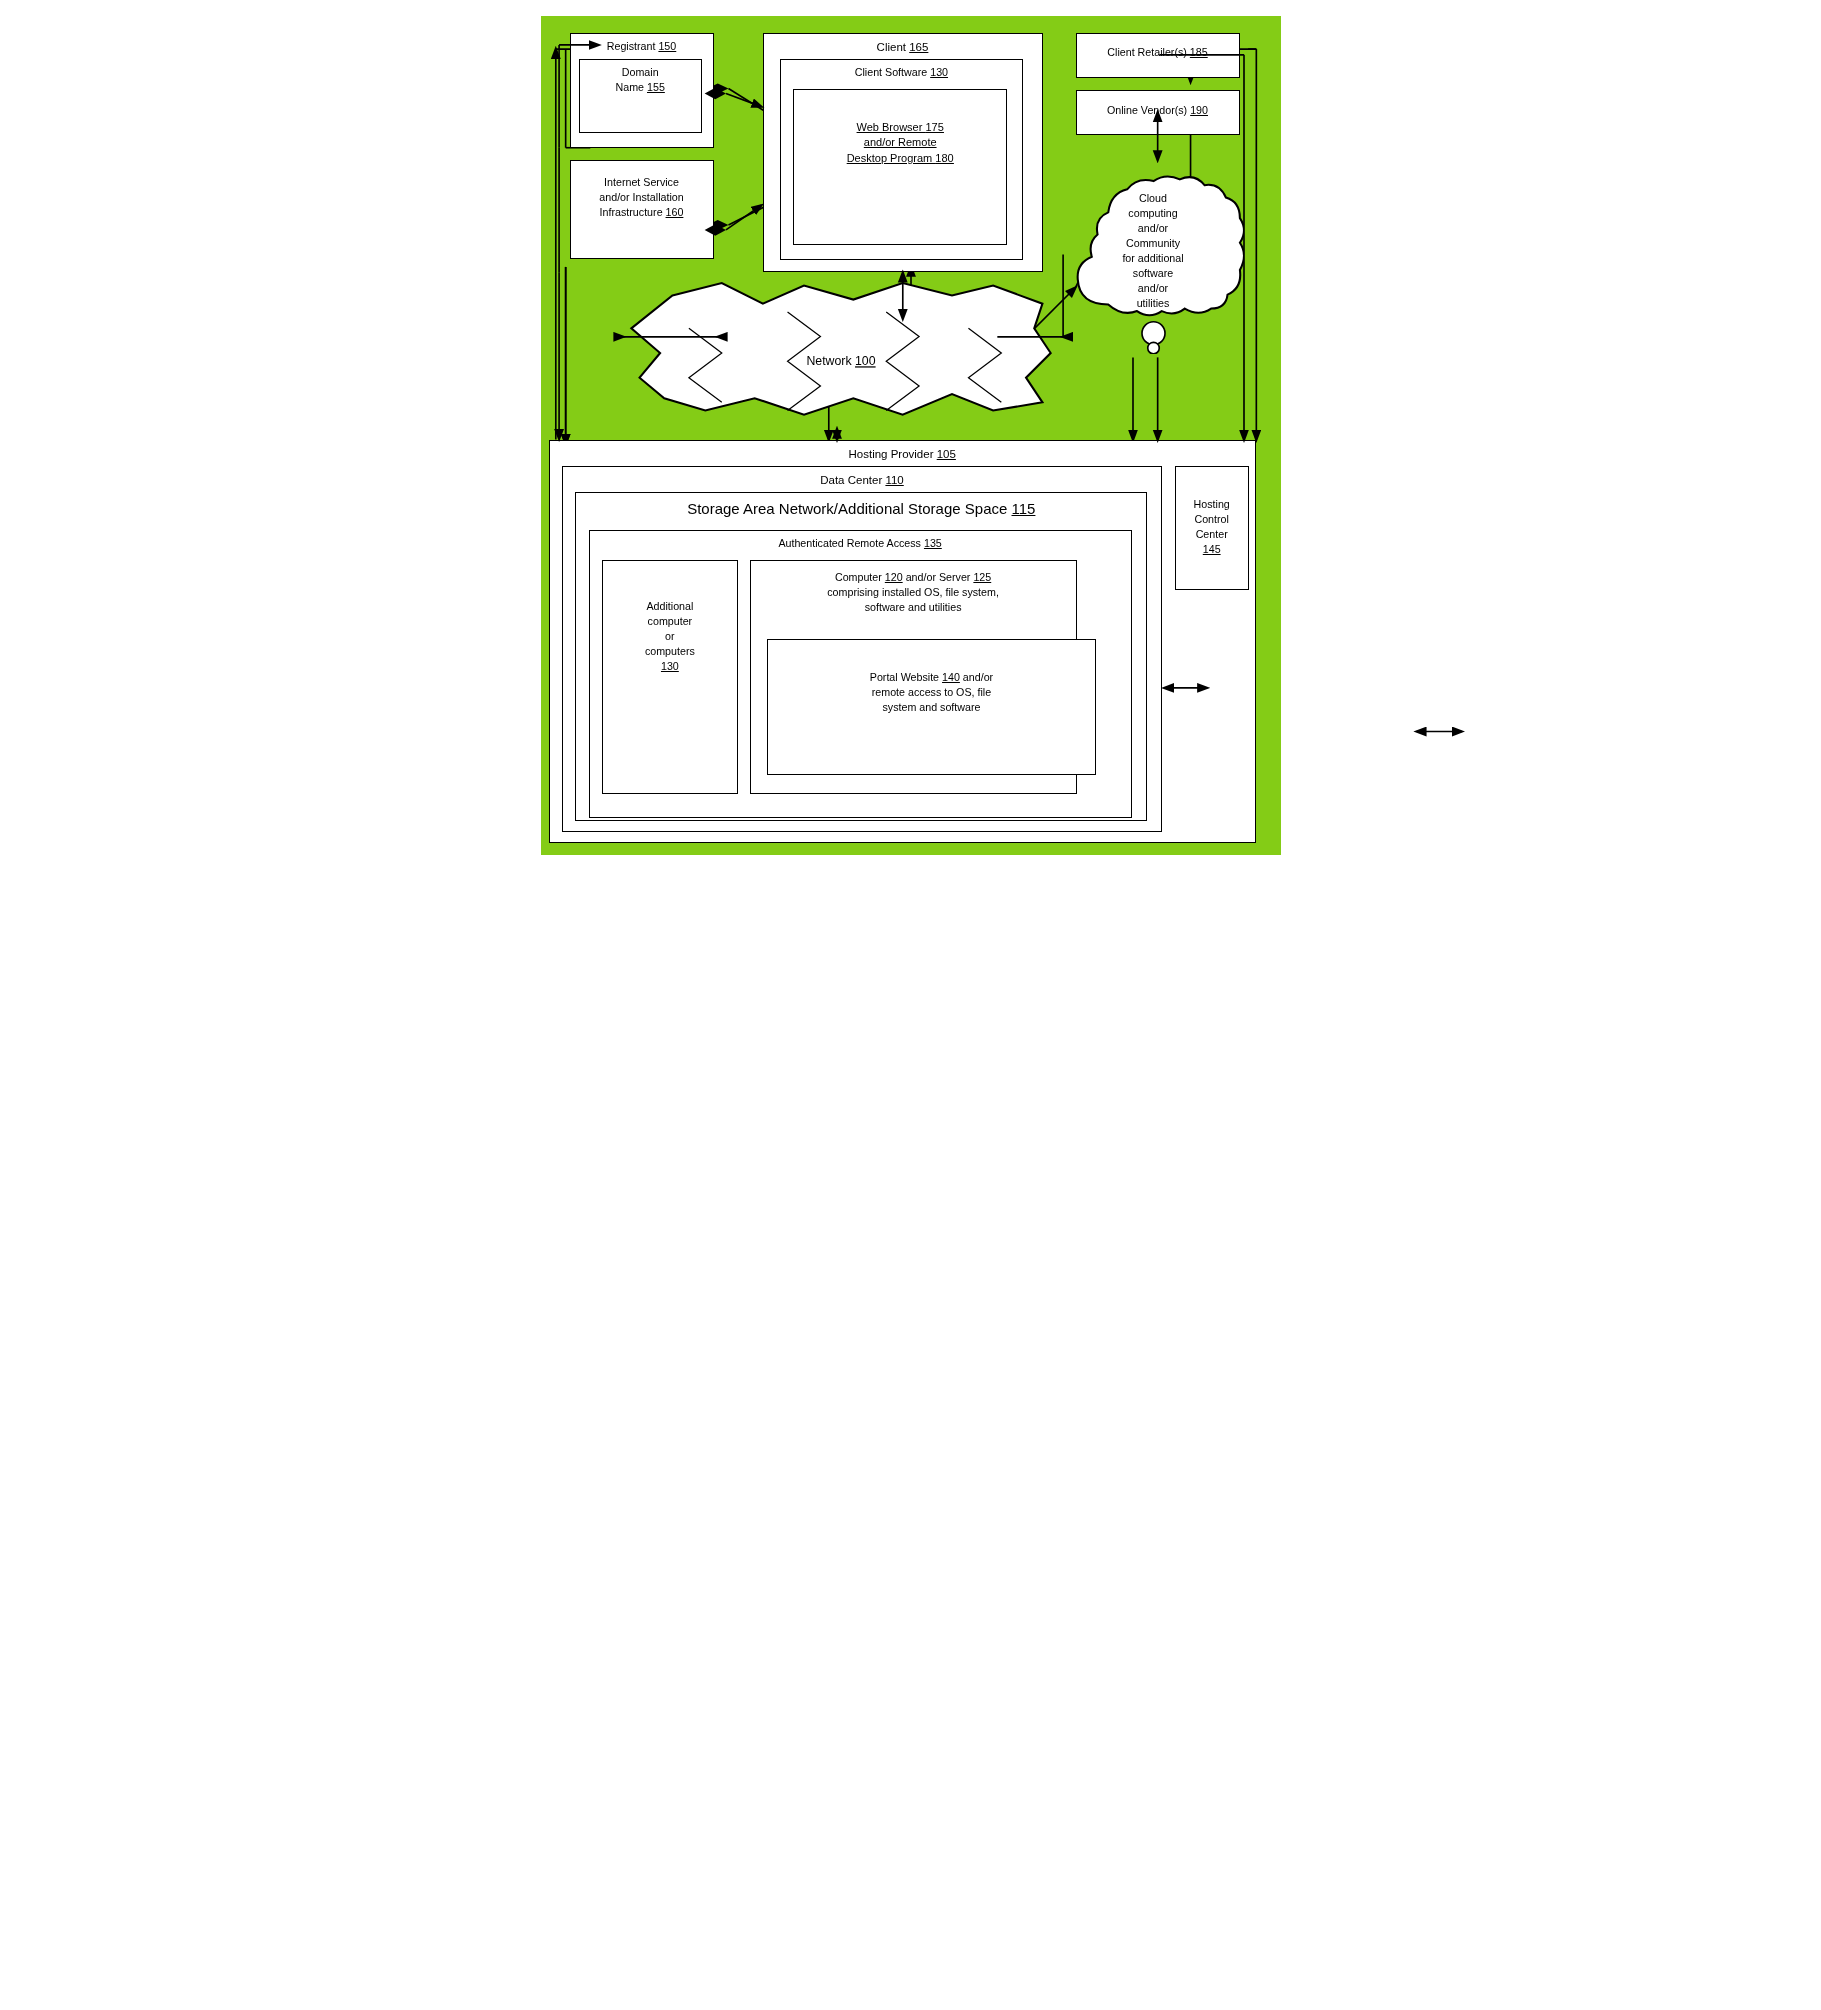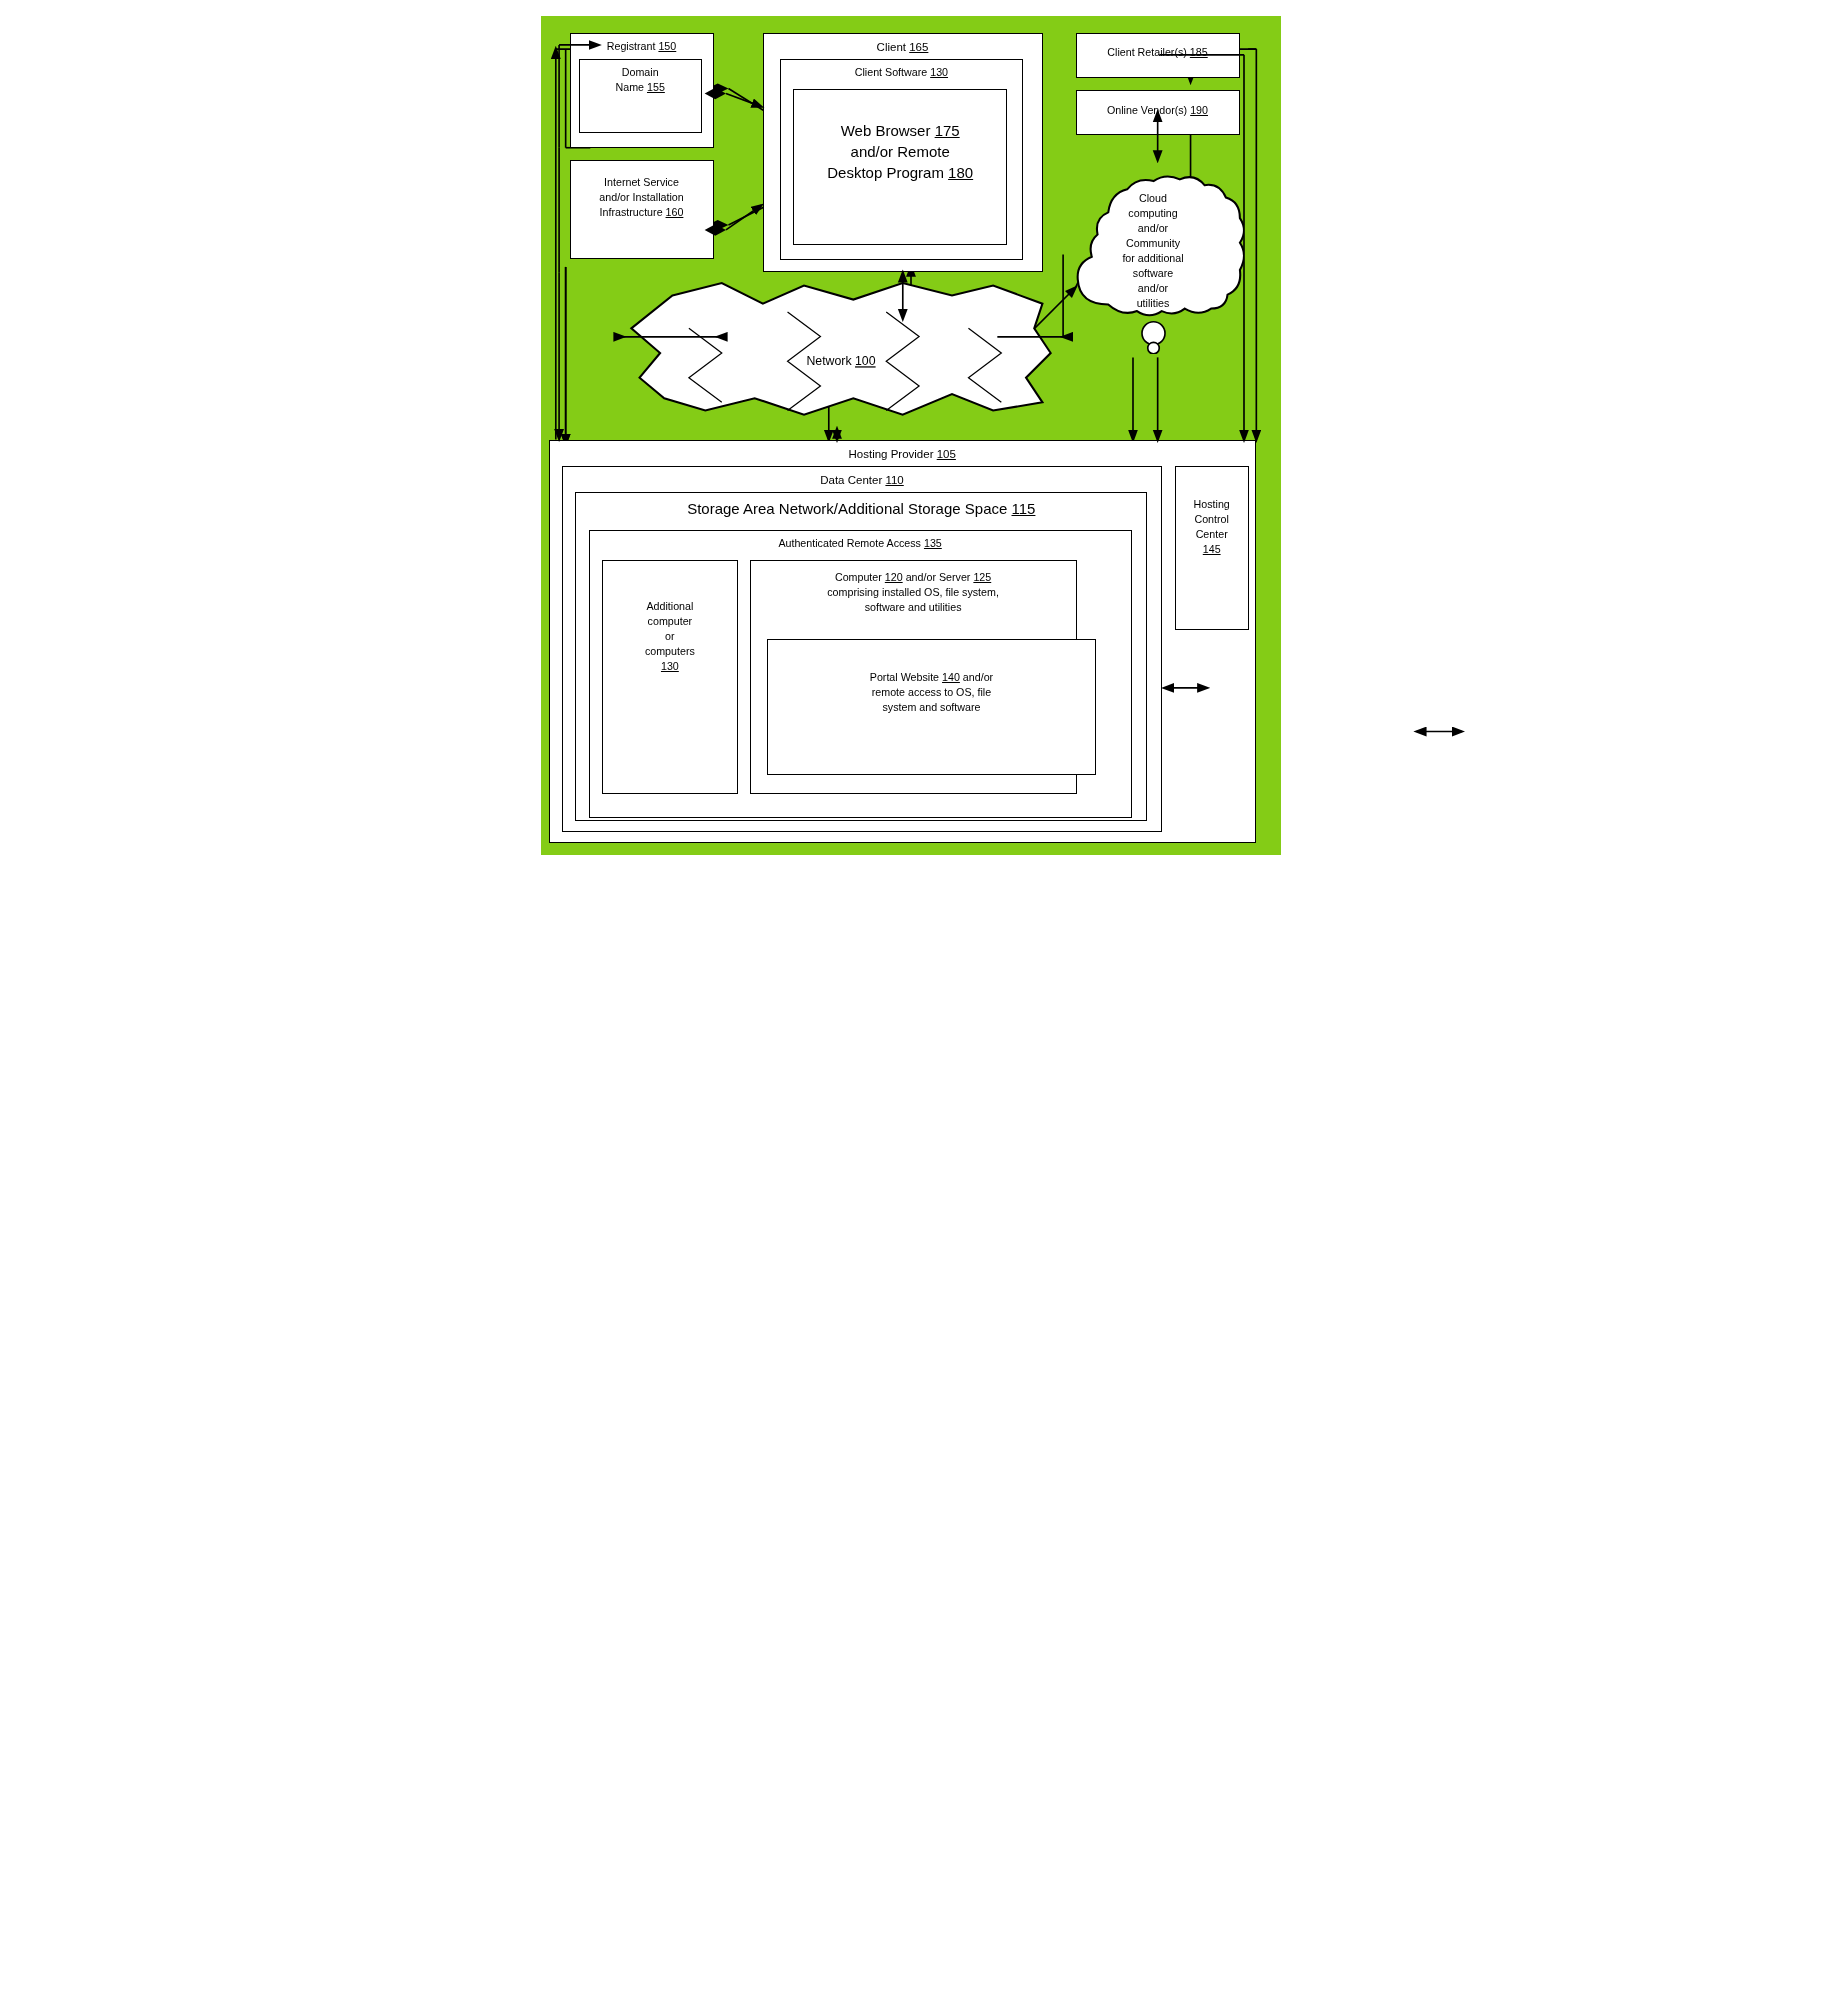--- a/index.html
+++ b/index.html
@@ -147,21 +147,21 @@
     <div style="font-size:11.5px; margin-bottom:3.3px;">
       Client <u>165</u>
     </div>
 
     <div class="box" style="left:16.4px; top:25px; width:243px; height:201px; position:absolute;">
       <div style="font-size:10.7px; margin-bottom:5px;">
         Client Software <u>130</u>
       </div>
 
       <div class="box" style="left:12.3px; top:29px; width:214px; height:156px; position:absolute;">
-        <div style="font-size:15px; padding-top:25px;">
+        <div style="font-size:11px; padding-top:25px;text-decoration:underline;">
           Web Browser <u>175</u><br>
           and/or Remote<br>Desktop Program <u>180</u>
         </div>
       </div>
     </div>
   </div>
 
   <div class="box" style="left:535px; top:16.4px; width:164px; height:45px;">
     <div style="font-size:10.7px; padding-top:6.6px;">
       Client Retailer(s) <u>185</u>
@@ -287,21 +287,21 @@
                 remote access to OS, file<br>
                 system and software
               </div>
             </div>
           </div>
 
         </div>
       </div>
     </div>
 
-    <div class="box" style="left:625px; top:25px; width:74px; height:164px; position:absolute;text-align:center;">
+    <div class="box" style="left:625px; top:25px; width:74px; height:124px; position:absolute;text-align:center;">
       <div style="font-size:10.7px; padding-top:25px;">
         Hosting<br>Control<br>Center<br><u>145</u>
       </div>
     </div>
   </div>
 
   <svg style="position:absolute;top:0;left:0;width:740px;height:839px;pointer-events:none;overflow:visible;" xmlns="http://www.w3.org/2000/svg" viewBox="0 0 900 1020" width="740" height="839">
     <defs>
       <marker id="arr" markerWidth="8" markerHeight="8" refX="6" refY="3" orient="auto">
         <path d="M0,0 L0,6 L8,3 z" fill="#000"></path>

